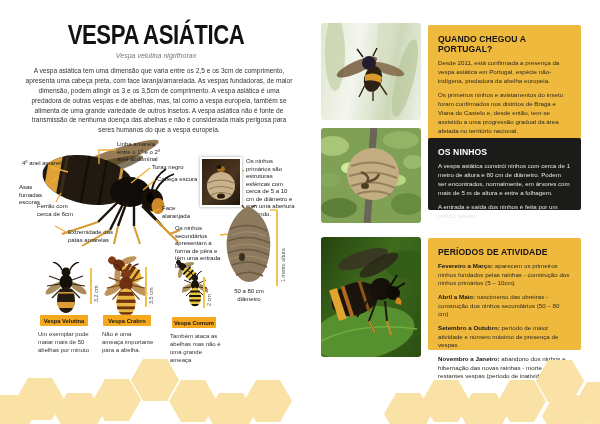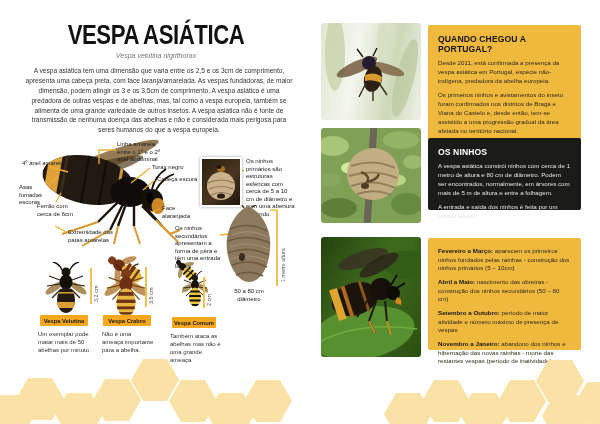--- a/index.html
+++ b/index.html
@@ -312,20 +312,21 @@
   <h2>QUANDO CHEGOU A PORTUGAL?</h2>
   <p>Desde 2011, está confirmada a presença da vespa asiática em Portugal, espécie não-indígena, predadora da abelha europeia.</p>
   <p>Os primeiros ninhos e avistamentos do inseto foram confirmados nos distritos de Braga e Viana do Castelo e, desde então, tem-se assistido a uma progressão gradual da área afetada no território nacional.</p>
 </div>
 <div class="abs panel black" style="top:138px;height:72px;">
   <h2>OS NINHOS</h2>
   <p>A vespa asiática constrói ninhos com cerca de 1 metro de altura e 80 cm de diâmetro. Podem ser encontrados, normalmente, em árvores com mais de 5 m de altura e entre a folhagem.</p>
   <p>A entrada e saída dos ninhos é feita por um orifício lateral.</p>
 </div>
 <div class="abs panel yellow" style="top:238px;height:112px;">
+  <h2>PERÍODOS DE ATIVIDADE</h2>
   <div class="pitem"><strong>Fevereiro a Março: </strong><span>aparecem os primeiros ninhos fundados pelas rainhas - construção dos ninhos primários (5 – 10cm)</span></div>
   <div class="pitem"><strong>Abril a Maio: </strong><span>nascimento das obreiras - construção dos ninhos secundários (50 – 80 cm)</span></div>
   <div class="pitem"><strong>Setembro a Outubro: </strong><span>período de maior atividade e número máximo de presença de vespas</span></div>
   <div class="pitem"><strong>Novembro a Janeiro: </strong><span>abandono dos ninhos e hibernação das novas rainhas - morte das restantes vespas (período de inatividade)</span></div>
 </div>
 
 <div id="honeycomb">
     <div class="hex" style="left: -14px; top: 395px; background: rgb(250, 226, 166);"></div>
     <div class="hex" style="left: 16px; top: 378px; background: rgb(250, 226, 166);"></div>
     <div class="hex" style="left: 55px; top: 393px; background: rgb(250, 226, 166);"></div>

